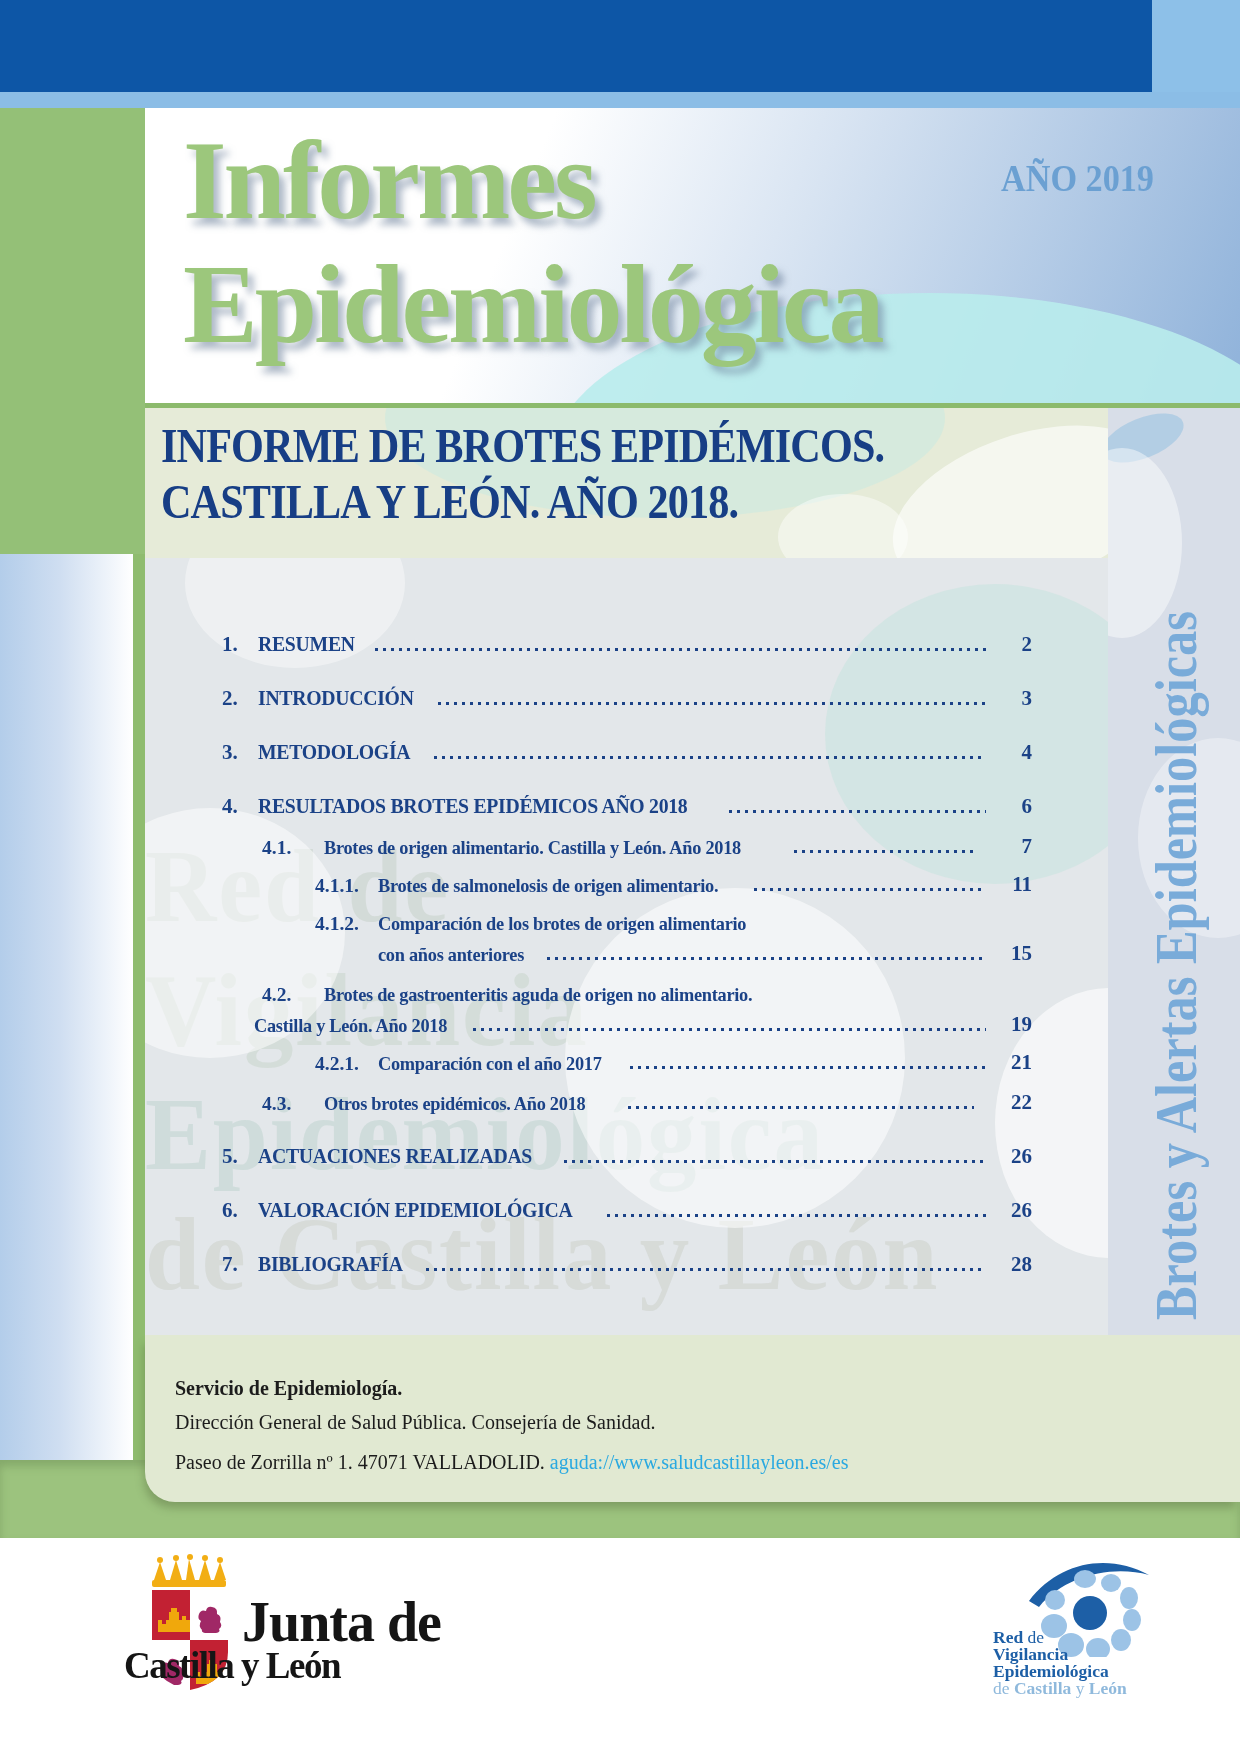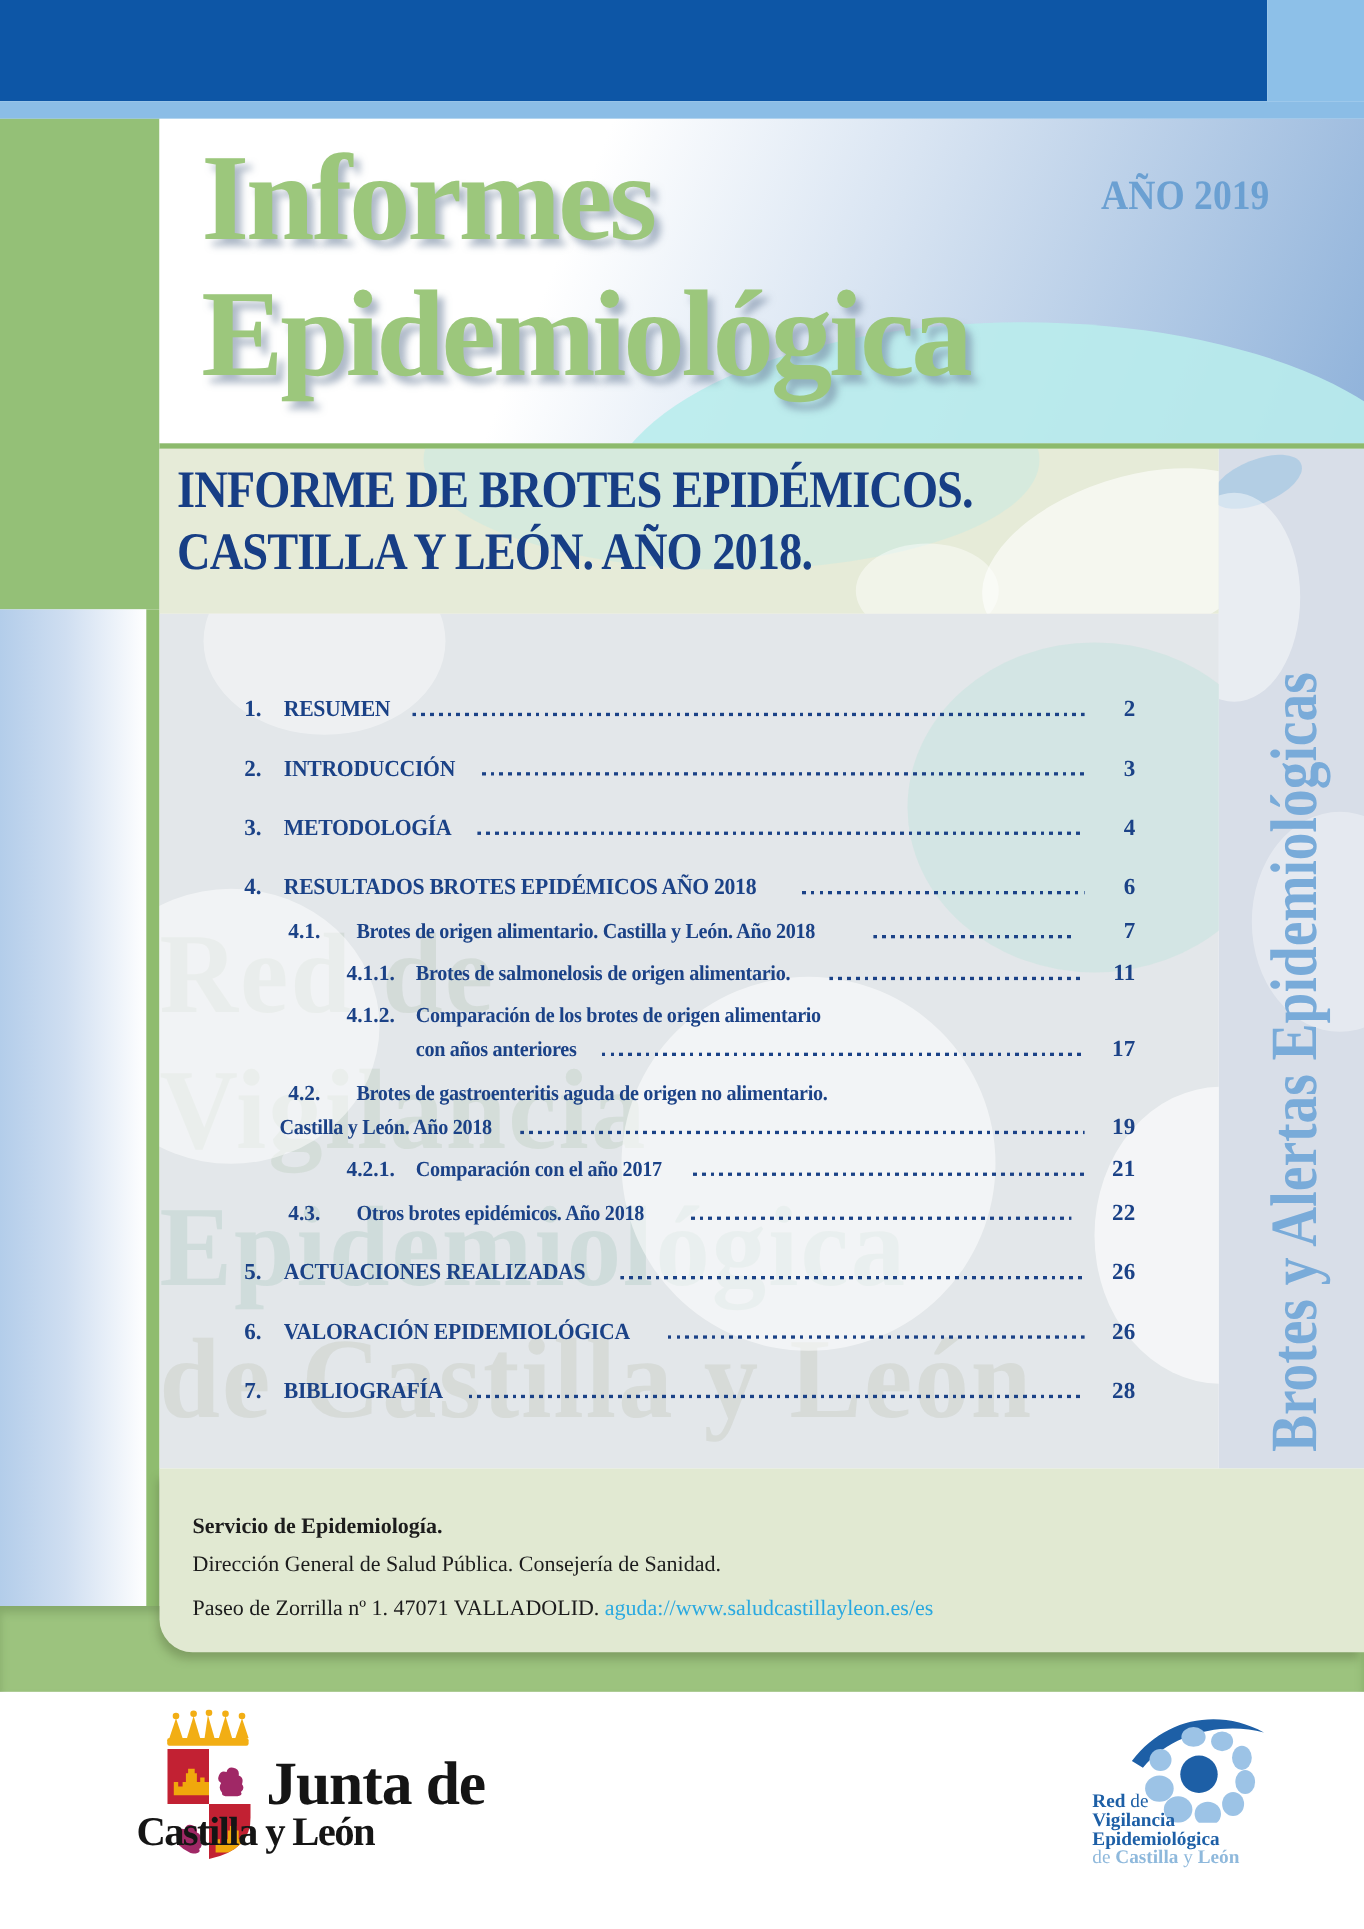--- a/index.html
+++ b/index.html
@@ -209,21 +209,21 @@
         <div class="toc-row l3 nopage">
     <span class="num">4.1.2.</span>
     <span class="txt">Comparación de los brotes de origen alimentario</span>
     <span class="dots"></span>
     <span class="pg"></span>
   </div>
         <div class="toc-row l3c">
     <span class="num"></span>
     <span class="txt">con años anteriores</span>
     <span class="dots"></span>
-    <span class="pg">17</span>
+    <span class="pg">15</span>
   </div>
         <div class="toc-row l2 nopage">
     <span class="num">4.2.</span>
     <span class="txt">Brotes de gastroenteritis aguda de origen no alimentario.</span>
     <span class="dots"></span>
     <span class="pg"></span>
   </div>
         <div class="toc-row l2c">
     <span class="num"></span>
     <span class="txt">Castilla y León. Año 2018</span>

